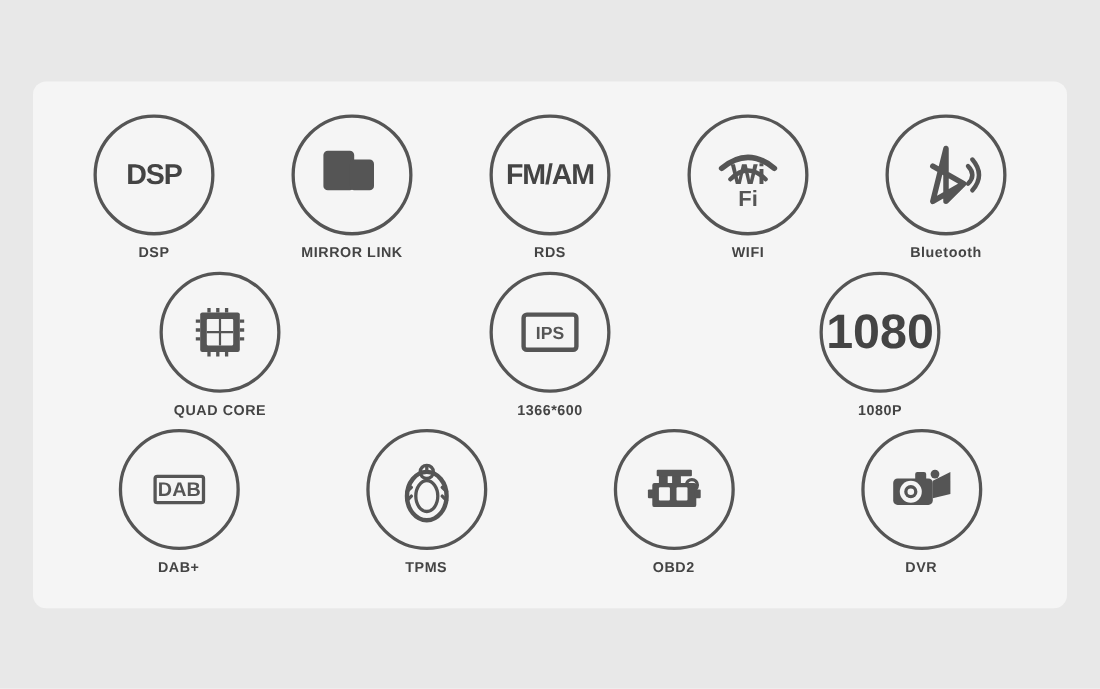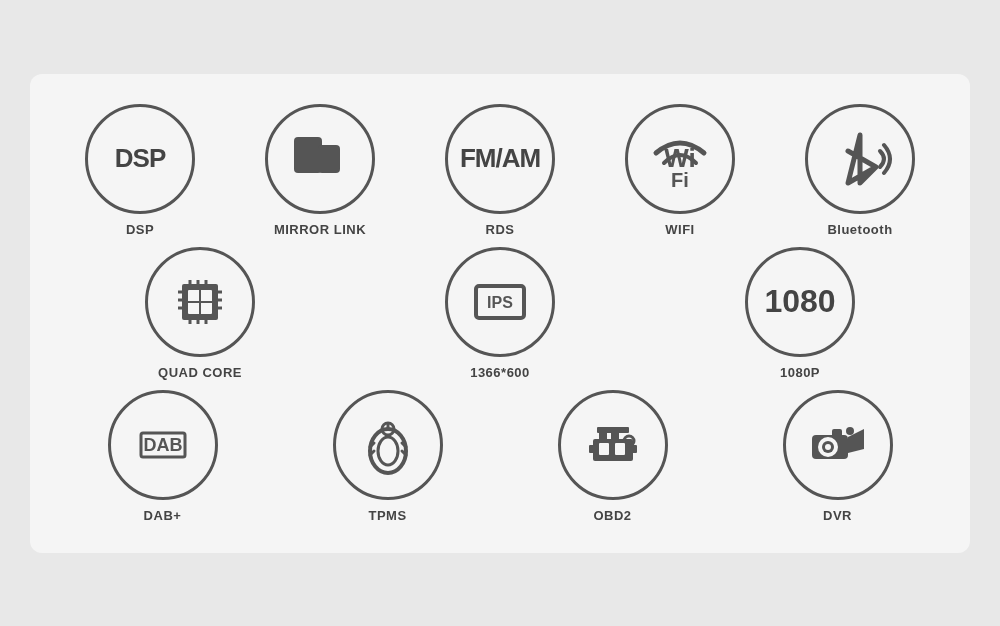--- a/index.html
+++ b/index.html
@@ -55,21 +55,21 @@
       width: 68px;
       height: 68px;
     }
     .circle .text-icon {
       font-size: 26px;
       font-weight: 900;
       color: #444;
       letter-spacing: -1px;
     }
     .circle .text-icon-lg {
-      font-size: 32px;
+      font-size: 44px;
       font-weight: 900;
       color: #444;
     }
   </style>
 </head>
 <body>
 
 <div class="card">
 
   <div class="row">

